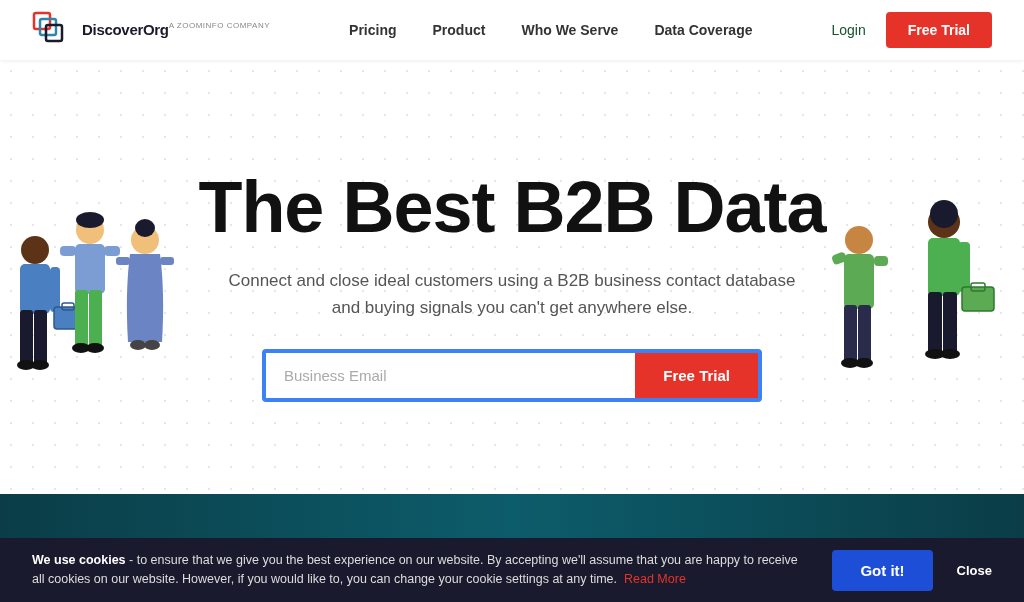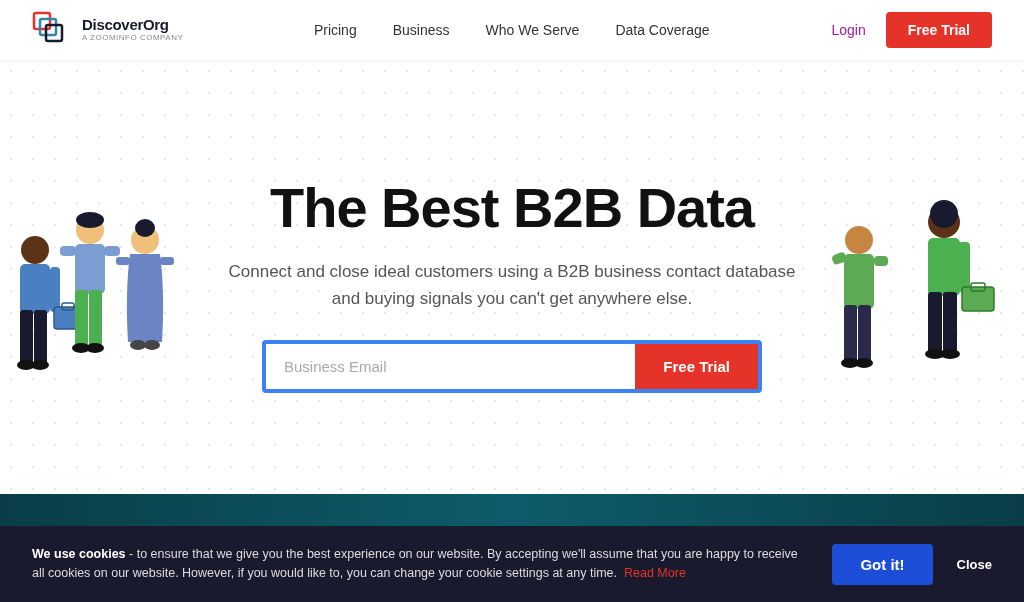--- a/index.html
+++ b/index.html
@@ -21,21 +21,20 @@
       align-items: center;
       gap: 8px;
       min-width: 160px;
     }
     .logo-icon {
       width: 42px;
       height: 38px;
     }
     .logo-text {
       display: flex;
-      flex-direction: column;
       line-height: 1.1;
     }
     .logo-main {
       font-size: 15px;
       font-weight: 700;
       color: #1a1a2e;
       letter-spacing: -0.3px;
     }
     .logo-sub {
       font-size: 8px;
@@ -47,31 +46,31 @@
       display: flex;
       align-items: center;
       gap: 36px;
       flex: 1;
       justify-content: center;
     }
     .nav-links a {
       text-decoration: none;
       color: #333;
       font-size: 14px;
-      font-weight: 400;
+      font-weight: 700;
       cursor: pointer;
     }
     .nav-right {
       display: flex;
       align-items: center;
       gap: 20px;
     }
     .login-btn {
       font-size: 14px;
-      color: #a21caf;
+      color: #14532d;
       font-weight: 500;
       cursor: pointer;
       background: none;
       border: none;
     }
     .free-trial-nav-btn {
       background: #e63329;
       color: #fff;
       border: none;
       padding: 10px 22px;
@@ -114,21 +113,21 @@
     }
     .hero-content {
       position: relative;
       z-index: 2;
       text-align: center;
       max-width: 700px;
       padding: 0 20px;
       margin-top: -20px;
     }
     .hero-title {
-      font-size: 56px;
+      font-size: 72px;
       font-weight: 900;
       color: #111;
       line-height: 1.1;
       margin-bottom: 20px;
       letter-spacing: -1px;
     }
     .hero-subtitle {
       font-size: 17px;
       color: #555;
       line-height: 1.6;
@@ -191,21 +190,21 @@
       display: flex;
       align-items: flex-end;
     }
 
     
     .cookie-banner {
       position: absolute;
       bottom: 0;
       left: 0;
       right: 0;
-      height: 76px;
+      height: 64px;
       background: #1a1a2e;
       z-index: 20;
       display: flex;
       align-items: center;
       padding: 0 32px;
       gap: 24px;
     }
     .cookie-text {
       flex: 1;
       font-size: 12.5px;
@@ -247,21 +246,21 @@
       <rect x="14" y="14" width="16" height="16" rx="2" fill="none" stroke="#1a1a2e" stroke-width="2.5"></rect>
     </svg>
     <div class="logo-text">
       <span class="logo-main">DiscoverOrg</span>
       <span class="logo-sub">A ZoomInfo Company</span>
     </div>
   </div>
 
   <div class="nav-links">
     <a>Pricing</a>
-    <a>Business</a>
+    <a>Product</a>
     <a>Who We Serve</a>
     <a>Data Coverage</a>
   </div>
 
   <div class="nav-right">
     <button class="login-btn">Login</button>
     <button class="free-trial-nav-btn">Free Trial</button>
   </div>
 </nav>
 

